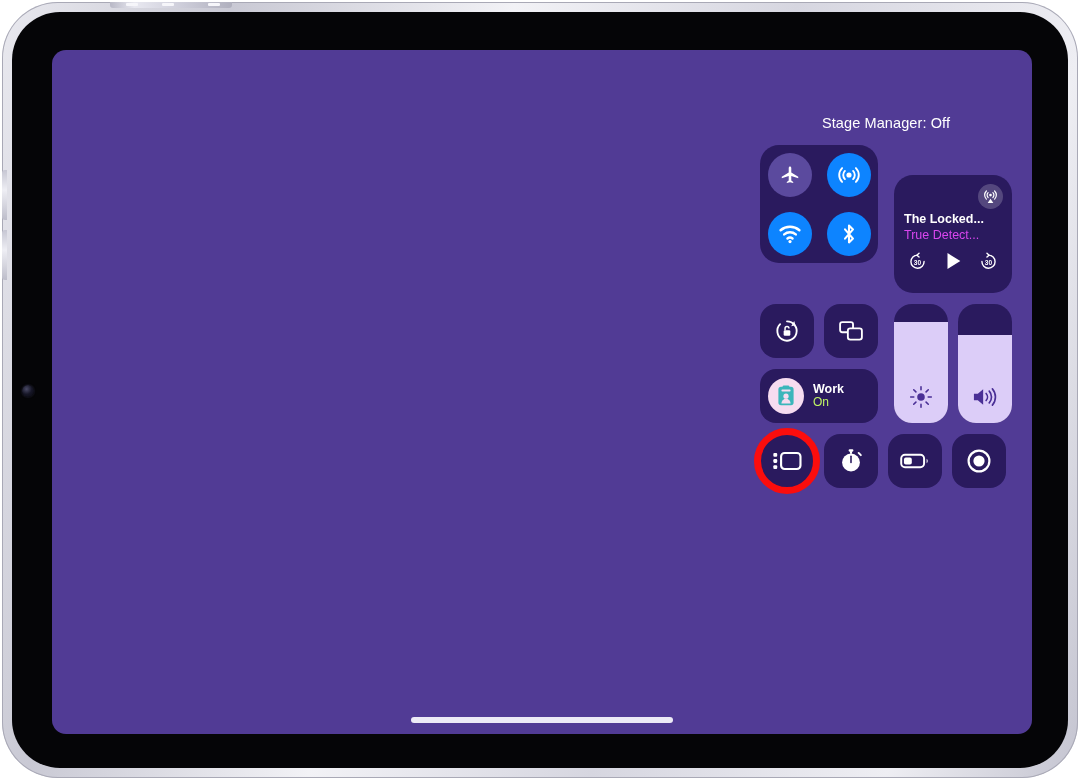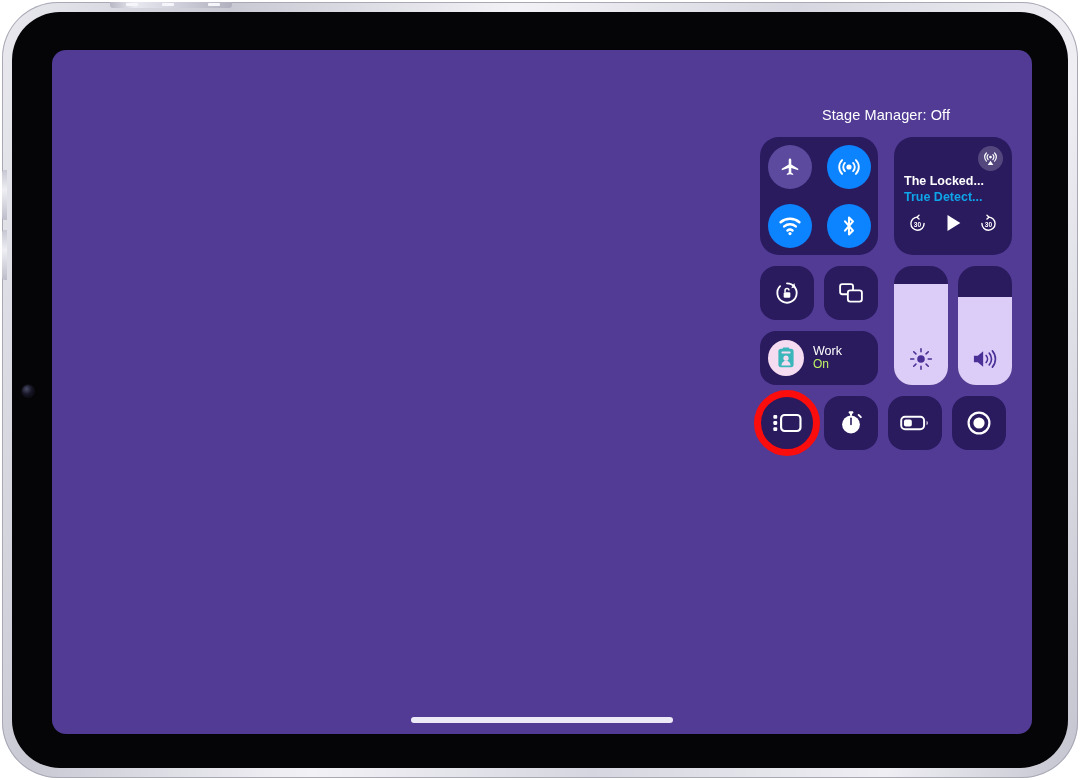--- a/index.html
+++ b/index.html
@@ -115,21 +115,21 @@
     left: 708px;
     top: 53px;
     width: 252px;
   }
 
   .cc-label {
     color: #ffffff;
     font-size: 14.5px;
     text-align: center;
     letter-spacing: .1px;
-    margin: 4px 0 14px 0;
+    margin: 12px 0 14px 0;
     width: 100%;
     white-space: nowrap;
   }
 
   .cc-grid {
     display: grid;
     grid-template-columns: 118px 118px;
     column-gap: 16px;
     row-gap: 11px;
   }
@@ -189,25 +189,24 @@
     font-size: 12.5px;
     font-weight: bold;
     white-space: nowrap;
     overflow: hidden;
   }
   .media-artist {
     position: absolute;
     left: 10px;
     top: 53px;
     width: 100px;
-    color: #0ea5e9;
+    color: #d946ef;
     font-size: 12.5px;
     white-space: nowrap;
     overflow: hidden;
-    font-weight: bold;
   }
   .media-controls {
     position: absolute;
     left: 0;
     right: 0;
     top: 75px;
     display: flex;
     align-items: center;
     justify-content: center;
     gap: 15px;
@@ -247,21 +246,21 @@
     width: 36px;
     height: 36px;
     border-radius: 50%;
     background: #f6dcf0;
     display: flex;
     align-items: center;
     justify-content: center;
     flex: 0 0 auto;
   }
   .focus-text { line-height: 1.15; }
-  .focus-name { color: #ffffff; font-size: 12.5px; font-weight: normal; }
+  .focus-name { color: #ffffff; font-size: 12.5px; font-weight: bold; }
   .focus-state { color: #bef264; font-size: 12px; }
 
   
   .left-stack {
     display: flex;
     flex-direction: column;
     gap: 11px;
   }
 
   
@@ -376,21 +375,21 @@
               </svg>
             </div>
 
             <div class="conn-btn active" style="background: rgb(13, 132, 255);">
               <svg width="22" height="24" viewBox="0 0 22 24">
                 <path d="M7 7.4 15 16.6 11 20.4V3.6l4 3.8L7 16.6" stroke="#ffffff" stroke-width="2.1" fill="none" stroke-linejoin="round" stroke-linecap="round"></path>
               </svg>
             </div>
           </div>
 
-          <div class="module media" style="background-color: rgb(42, 26, 94);">
+          <div class="module media" style="background-color: rgb(42, 26, 94); margin-top: 30px;">
             <div class="airplay-badge">
               <svg width="17" height="17" viewBox="0 0 24 24">
                 <circle cx="12" cy="10" r="1.9" fill="#ffffff"></circle>
                 <path d="M8.6 6.6a4.8 4.8 0 0 0 0 6.8" stroke="#ffffff" stroke-width="1.7" fill="none" stroke-linecap="round"></path>
                 <path d="M15.4 6.6a4.8 4.8 0 0 1 0 6.8" stroke="#ffffff" stroke-width="1.7" fill="none" stroke-linecap="round"></path>
                 <path d="M6.2 4.2a8.1 8.1 0 0 0 0 11.6" stroke="#ffffff" stroke-width="1.7" fill="none" stroke-linecap="round"></path>
                 <path d="M17.8 4.2a8.1 8.1 0 0 1 0 11.6" stroke="#ffffff" stroke-width="1.7" fill="none" stroke-linecap="round"></path>
                 <path d="M12 15.2 16 21H8z" fill="#ffffff"></path>
               </svg>
             </div>

